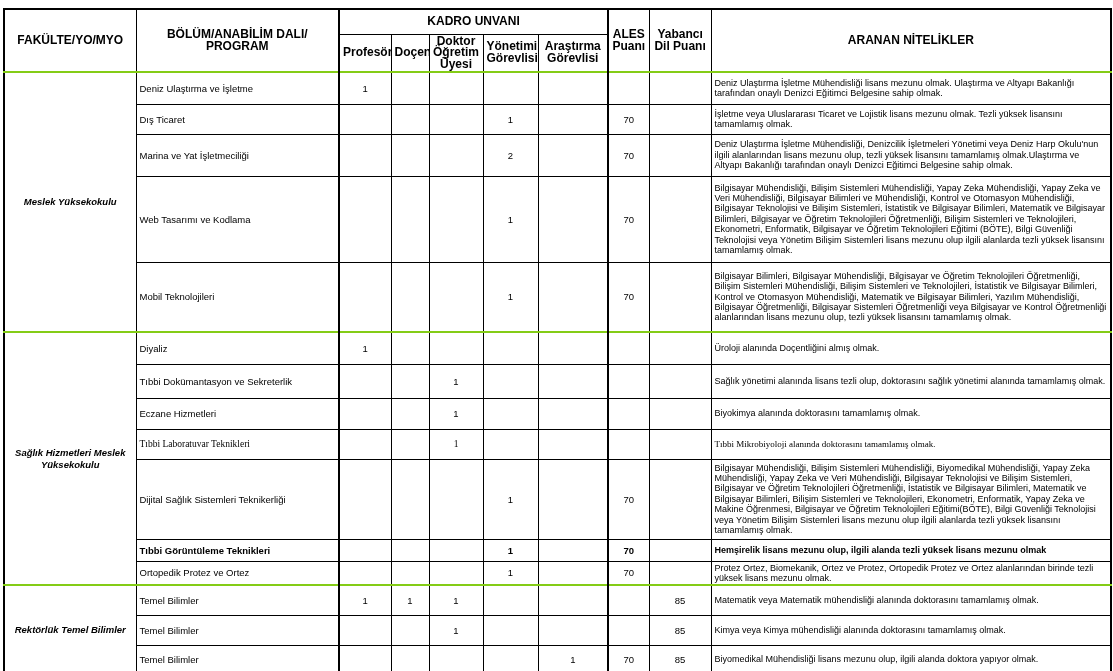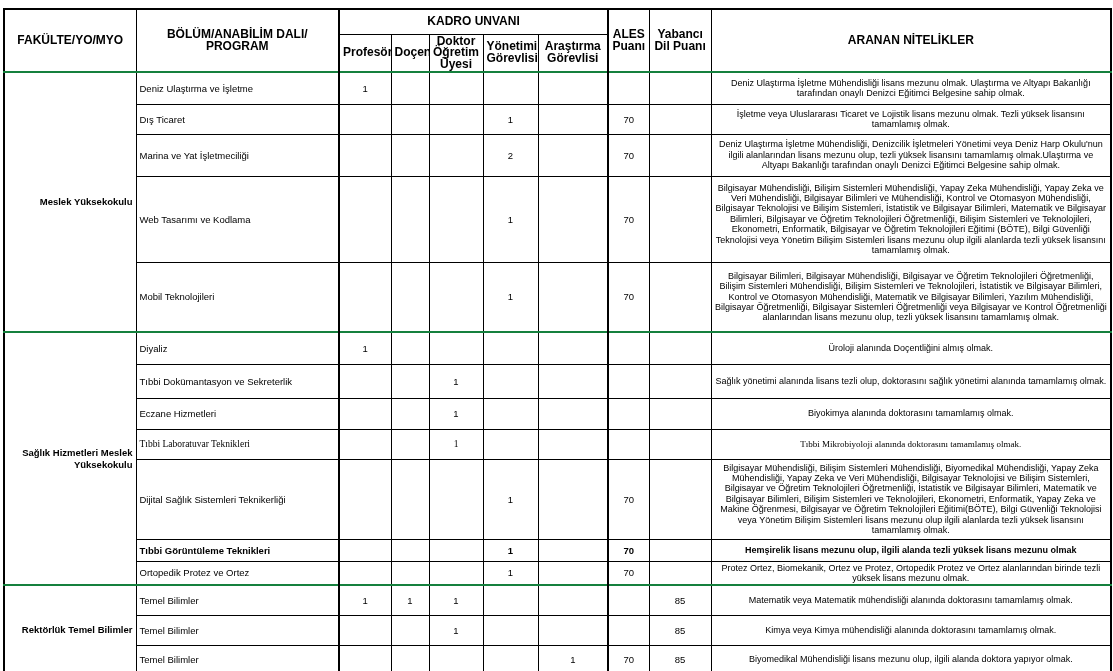--- a/index.html
+++ b/index.html
@@ -33,44 +33,45 @@
   }
   td.hdr {
     font-size: 12px;
     font-weight: bold;
     text-align: center;
     vertical-align: middle;
     line-height: 11.5px;
   }
   td.fak-hdr { border-right: 2px solid #000000; }
   td.group-left { border-left: 2px solid #000000 !important; }
-  tr.section-start td { border-top: 2px solid #15803d; margin-left: 48px; }
+  tr.section-start td { border-top: 2px solid #84cc16; margin-left: 48px; }
   td.faculty-cell {
     font-size: 9.5px;
     font-weight: bold;
-    text-align: right;
+    text-align: center;
     vertical-align: middle;
     line-height: 11.5px;
     border-right: 2px solid #000000;
+    font-style: italic;
   }
   td.program-cell {
     font-size: 9.5px;
     text-align: left;
     vertical-align: middle;
     line-height: 11px;
   }
   td.num-cell {
     font-size: 9.5px;
     text-align: center;
     vertical-align: middle;
   }
   td.nitelik-cell {
     font-size: 9px;
     line-height: 10.4px;
-    text-align: center;
+    text-align: left;
     vertical-align: middle;
   }
 </style>
 </head>
 <body>
 
 <div id="screen">
   <table class="kadro-table">
     <colgroup>
       <col style="width:132px">

